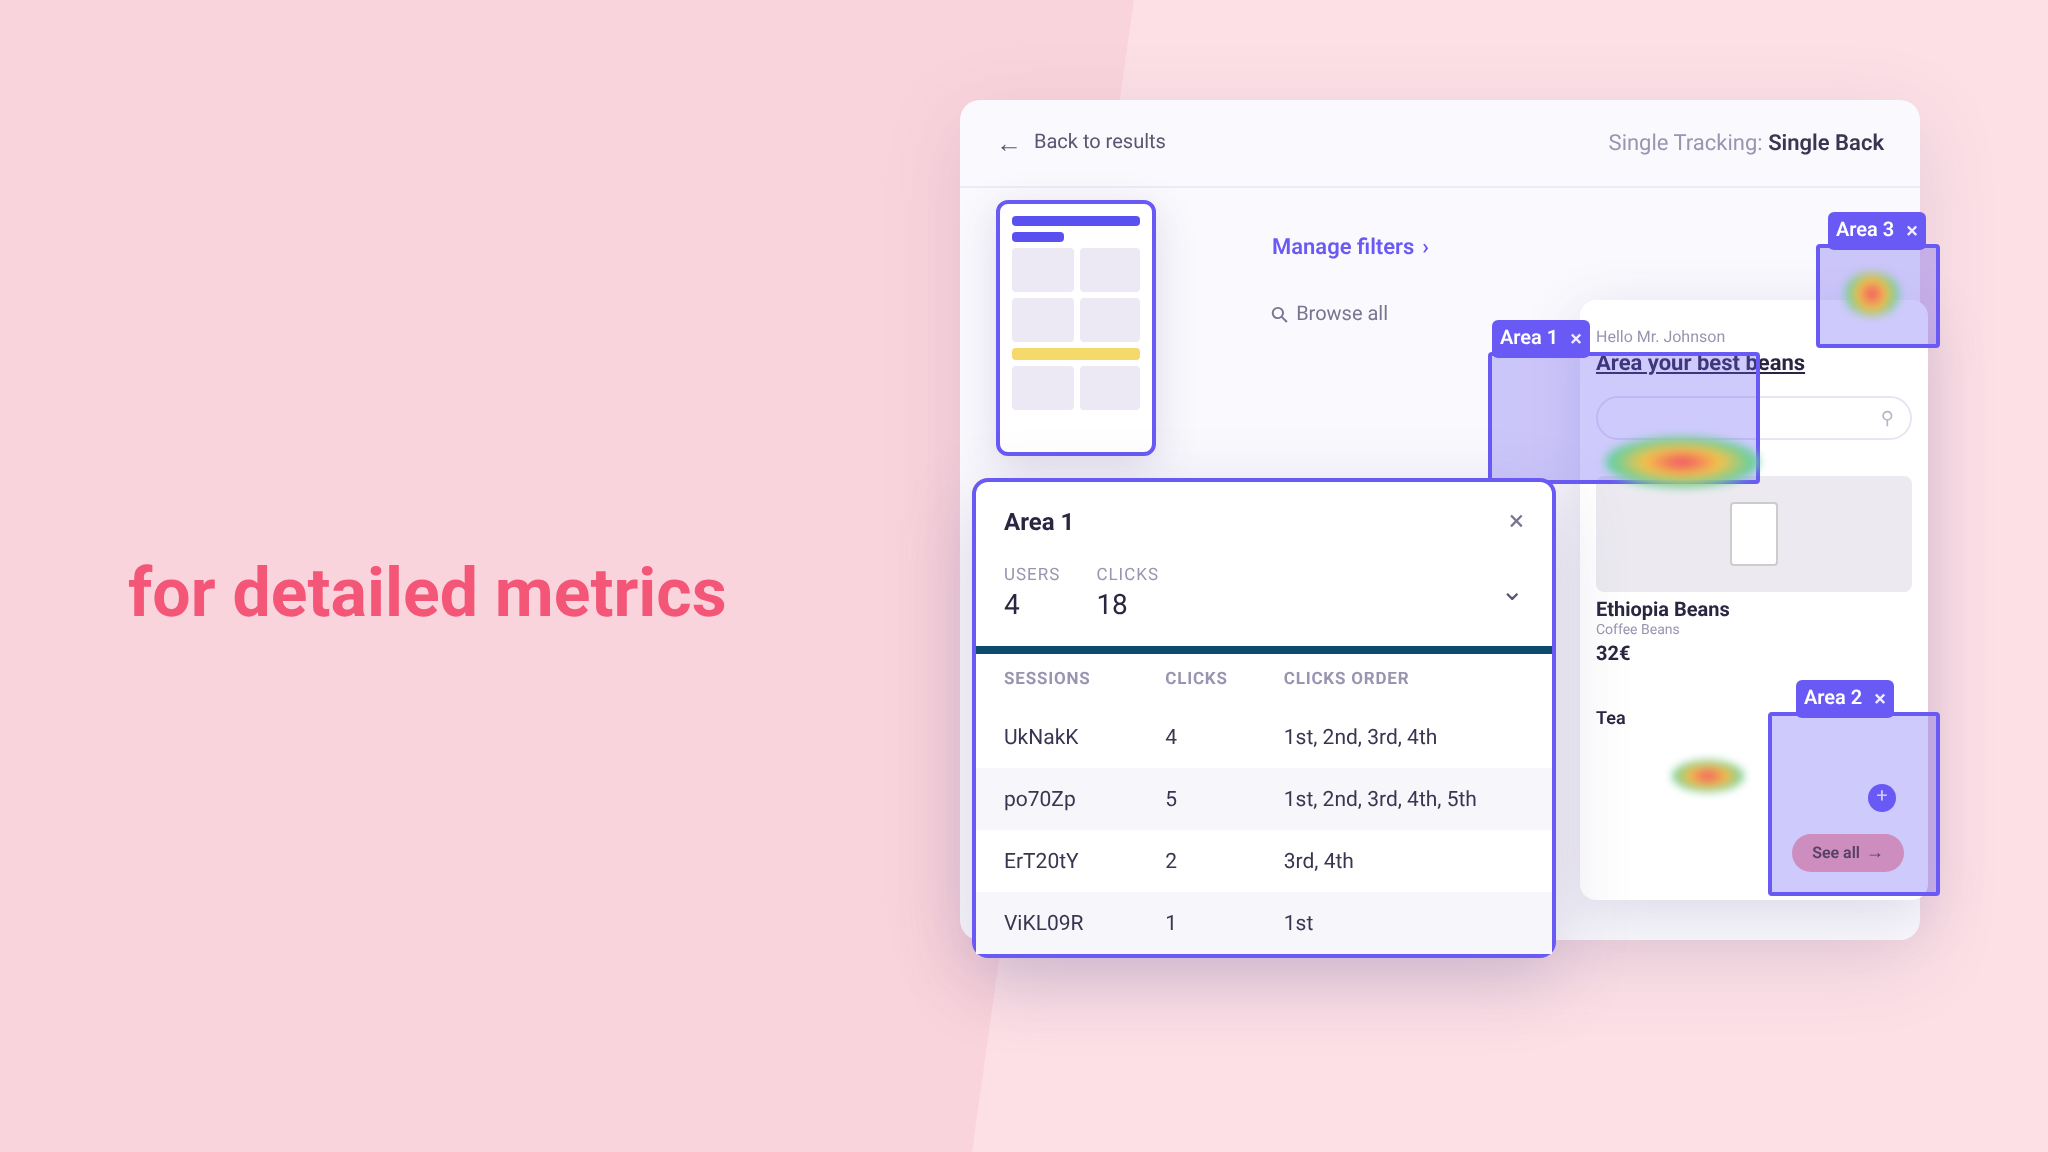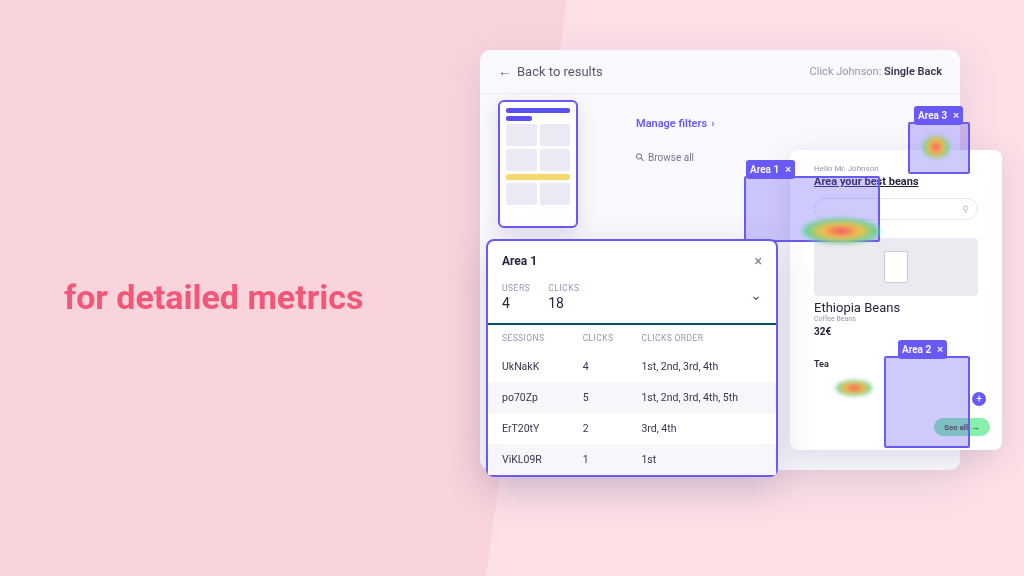--- a/index.html
+++ b/index.html
@@ -40,21 +40,21 @@
     z-index: 2;
   }
   .app-header {
     height: 44px;
     display: flex; align-items: center; justify-content: space-between;
     padding: 0 18px;
     border-bottom: 1px solid #eeeaf6;
   }
   .back-link {
     display: flex; align-items: center; gap: 6px;
-    font-size: 13px; color: #5a5570;
+    font-size: 10px; color: #5a5570;
     cursor: pointer;
   }
   .arrow-left::before { content: "←"; font-size: 13px; }
   .track-label { font-size: 11px; color: #9a94b0; }
   .track-label b { color: #3a3550; font-weight: 600; }
 
   .app-body {
     display: flex;
     height: calc(100% - 44px);
   }
@@ -115,25 +115,25 @@
   .main-thumb .grid {
     display: grid; grid-template-columns: 1fr 1fr; gap: 3px;
   }
   .main-thumb .cell { height: 22px; background: #ece9f5; border-radius: 2px; }
   .main-thumb .cy { height: 6px; background: #f5d96b; border-radius: 2px; }
 
   
   .preview {
     position: absolute;
     left: 790px; top: 150px;
-    width: 212px; height: 300px;
+    width: 174px; height: 300px;
     background: #fff;
     border-radius: 8px;
     box-shadow: 0 8px 30px rgba(90,80,140,0.18);
-    padding: 14px 24px;
+    padding: 14px 8px;
     z-index: 3;
   }
   .preview .greet { font-size: 8px; color: #9a94b0; }
   .preview .title { font-size: 11px; font-weight: 700; color: #2a2540; margin-top: 2px; text-decoration: underline; }
   .preview .search {
     margin-top: 10px; height: 22px;
     border: 1px solid #e8e5f2; border-radius: 12px;
     display: flex; align-items: center; justify-content: flex-end;
     padding: 0 8px; font-size: 9px; color: #b8b4ca;
   }
@@ -141,27 +141,27 @@
     margin-top: 18px; display: flex; gap: 10px;
   }
   .prod { flex: 1; }
   .prod .img {
     height: 58px; background: #eceaf0;
     border-radius: 4px; display:flex; align-items:center; justify-content:center;
   }
   .prod .img::after{
     content:""; width:22px; height:30px; background:#fff; border-radius:2px; border:1px solid #ccc;
   }
-  .prod .name { font-size: 13px; font-weight: 400; margin-top: 4px; color: #2a2540; }
+  .prod .name { font-size: 10px; font-weight: 700; margin-top: 4px; color: #2a2540; }
   .prod .sub { font-size: 7px; color: #9a94b0; }
   .prod .price { font-size: 10px; font-weight: 700; margin-top: 3px; color: #2a2540; }
   .preview .tea-label { margin-top: 22px; font-size: 9px; font-weight: 600; color: #2a2540; }
   .see-all {
     position: absolute; right: 12px; bottom: 14px;
-    background: #86efac; color: #4a3520;
+    background: #fca5a5; color: #4a3520;
     font-size: 8px; font-weight: 600;
     padding: 4px 10px; border-radius: 10px;
     display: inline-flex; align-items: center; gap: 3px;
     cursor: pointer;
   }
   .see-all::after { content: "→"; font-size: 9px; }
   .plus-dot {
     position:absolute; right: 16px; bottom: 44px;
     width:14px; height:14px; border-radius:50%;
     background:#6a5af5; color:#fff; font-size:10px; line-height:14px; text-align:center;
@@ -217,23 +217,23 @@
     position: relative;
   }
   .stat .k { font-size: 8.5px; letter-spacing: 0.5px; color: #9a94b0; text-transform: uppercase; }
   .stat .v { font-size: 14px; color: #2a2540; margin-top: 2px; }
   .panel-stats .expand {
     position: absolute; right: 14px; top: 6px;
     font-size: 14px; color: #5a5570; cursor: pointer;
   }
   .panel table { width: 100%; border-collapse: collapse; }
   .panel th {
-    font-size: 8.5px; font-weight: 400; letter-spacing: 0.4px;
+    font-size: 8.5px; font-weight: 700; letter-spacing: 0.4px;
     color: #9a94b0; text-align: left; text-transform: uppercase;
-    padding: 8px 14px 8px; border-top: 2px solid #0c4a6e;
+    padding: 8px 14px 8px; border-top: 4px solid #0c4a6e;
   }
   .panel td {
     font-size: 10.5px; color: #3a3550;
     padding: 9px 14px;
   }
   .panel tbody tr:nth-child(even) { background: #f7f6fb; }
   .panel th:nth-child(1), .panel td:nth-child(1){ width:28%; }
   .panel th:nth-child(2), .panel td:nth-child(2){ width:18%; }
 </style>
 </head>
@@ -246,21 +246,21 @@
   <span>for detailed metrics</span>
 </div>
 
 <div class="app">
   <div class="app-header">
     <div class="back-link">
       <span class="arrow-left"></span>
       <span>Back to results</span>
     </div>
     <div class="track-label">
-      <span>Click Johnson: </span><b>Single Back</b>
+      <span>Single Tracking: </span><b>Single Back</b>
     </div>
   </div>
   <div class="app-body">
     <div class="screens-col">
 
       <div style="height:128px"></div>
       <div class="screen-thumb-row">
         <div class="screen-thumb">
             <div class="bar"></div>
             <div class="blk"></div>

